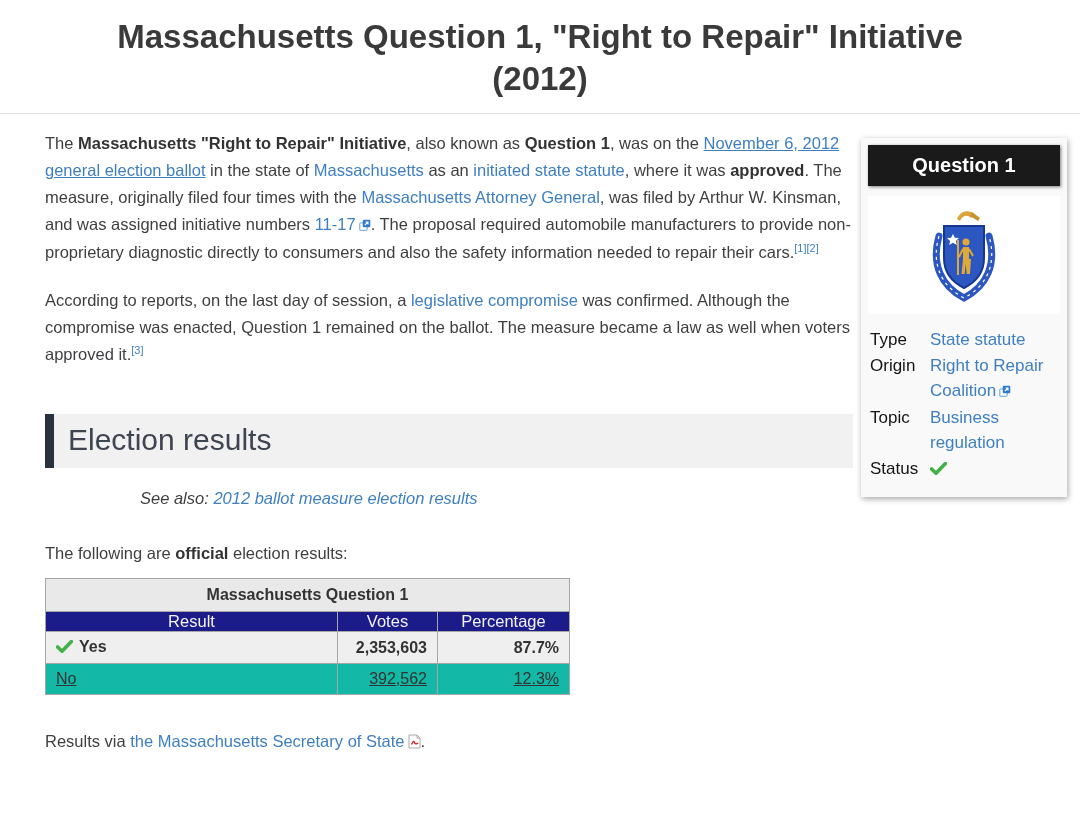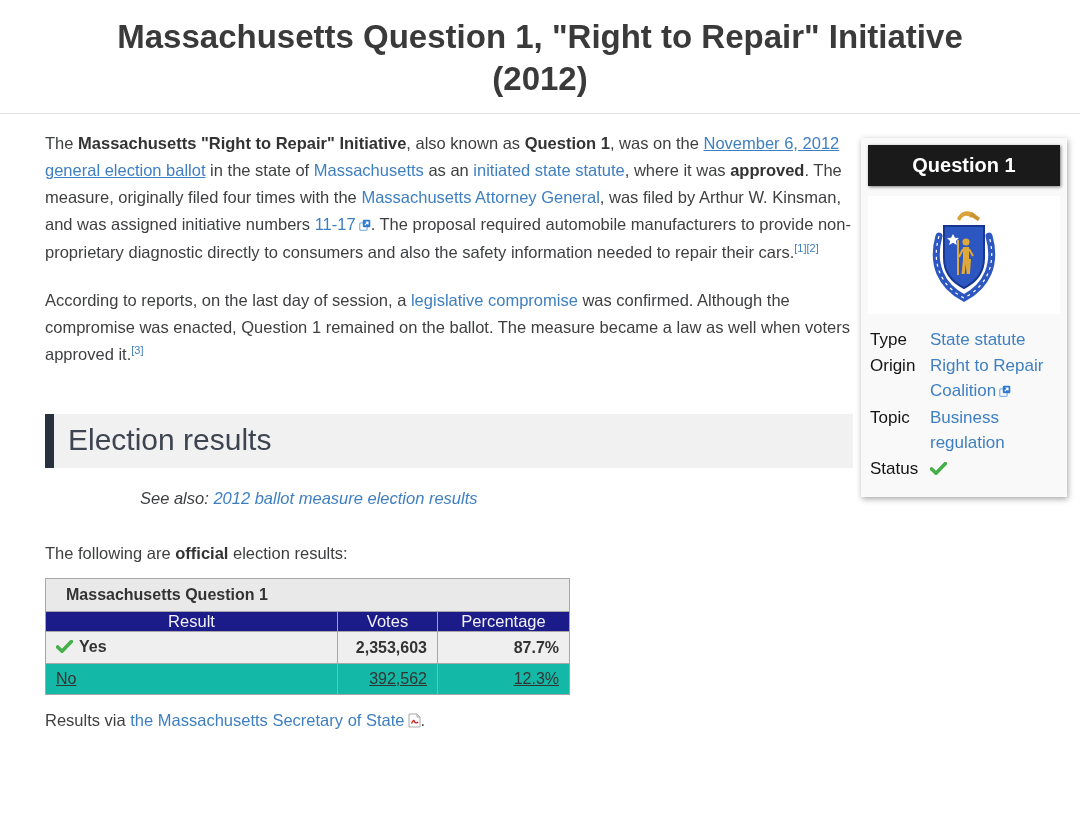--- a/index.html
+++ b/index.html
@@ -31,34 +31,34 @@
     color:#3e4450; font-size:30px; font-weight:400; padding:9px 0 11px 14px;
   }
   .see-also { margin:21px 0 0 95px; font-style:italic; font-size:16.5px; color:#3e3f41; }
   p.intro { margin-top:32px; margin-bottom:0; }
 
   table.results {
     border-collapse:collapse; margin-top:12px; font-size:16px; color:#333;
     table-layout:fixed; width:524px;
   }
   table.results td, table.results th { border:1px solid #a6a6a6; }
-  td.caption-cell { background:#e9e9ea; font-weight:700; text-align:left; padding:7px 20px; }
+  td.caption-cell { background:#e9e9ea; font-weight:700; text-align:center; padding:7px 20px; }
   table.results th {
     background:#1b1b8a; color:#f2f2f7; font-weight:400; padding:0 6px; font-size:16.5px;
   }
   table.results tbody td { padding:6px 10px; }
   tr.row-approved td { background:#efefef; font-weight:700; }
   tr.row-defeated td { background:#14b8a6;text-decoration:underline; }
   td.num { text-align:right; }
   .icon { display:inline-block; vertical-align:-1px; }
   .icon.check { margin-right:6px; vertical-align:-1px; }
   .icon.ext { margin-left:3px; }
   .icon.pdf { margin-left:3px; vertical-align:-2px; }
 
-  p.results-via { margin-top:12px; margin-bottom:0; }
+  p.results-via { margin-top:33px; margin-bottom:0; }
 
   aside.infobox {
     width:206px; flex:none; margin-left:8px; margin-top:24px; align-self:flex-start;
     background:#f9f9f9; box-shadow:1px 2px 6px rgba(0,0,0,.35); padding:5px;
   }
   .infobox-header {
     background:#1a1a1a; color:#ffffff; text-align:center; font-weight:700;
     font-size:20px; padding:9px 0; margin:2px; box-shadow:1px 1px 3px rgba(0,0,0,.5);
   }
   .infobox-image {

